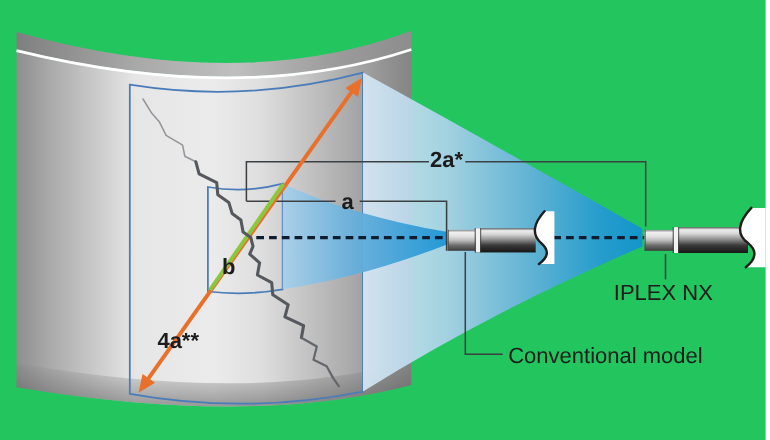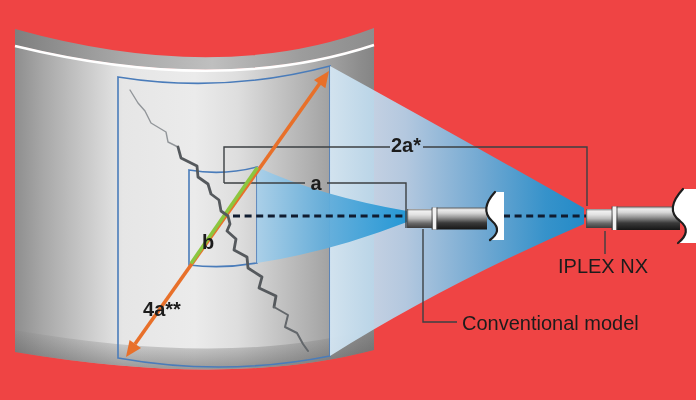--- a/index.html
+++ b/index.html
@@ -1,16 +1,16 @@
 <!DOCTYPE html>
 <html><head>
 <meta charset="utf-8">
 <style>
   html,body{margin:0;padding:0;background:#ffffff;}
-  .stage{position:relative;width:696px;height:400px;background:#ef4444;overflow:hidden;
+  .stage{position:relative;width:696px;height:400px;background:#22c55e;overflow:hidden;
          font-family:"Liberation Sans", sans-serif;}
   svg{display:block;}
   .measure-label{font-family:"Liberation Sans", sans-serif;font-size:20px;font-weight:bold;}
   .caption-label{font-family:"Liberation Sans", sans-serif;font-size:20px;font-weight:normal;}
 </style>
 </head>
 <body>
 
 <div class="stage">
 <svg width="700" height="400" viewBox="0 0 700 400">

